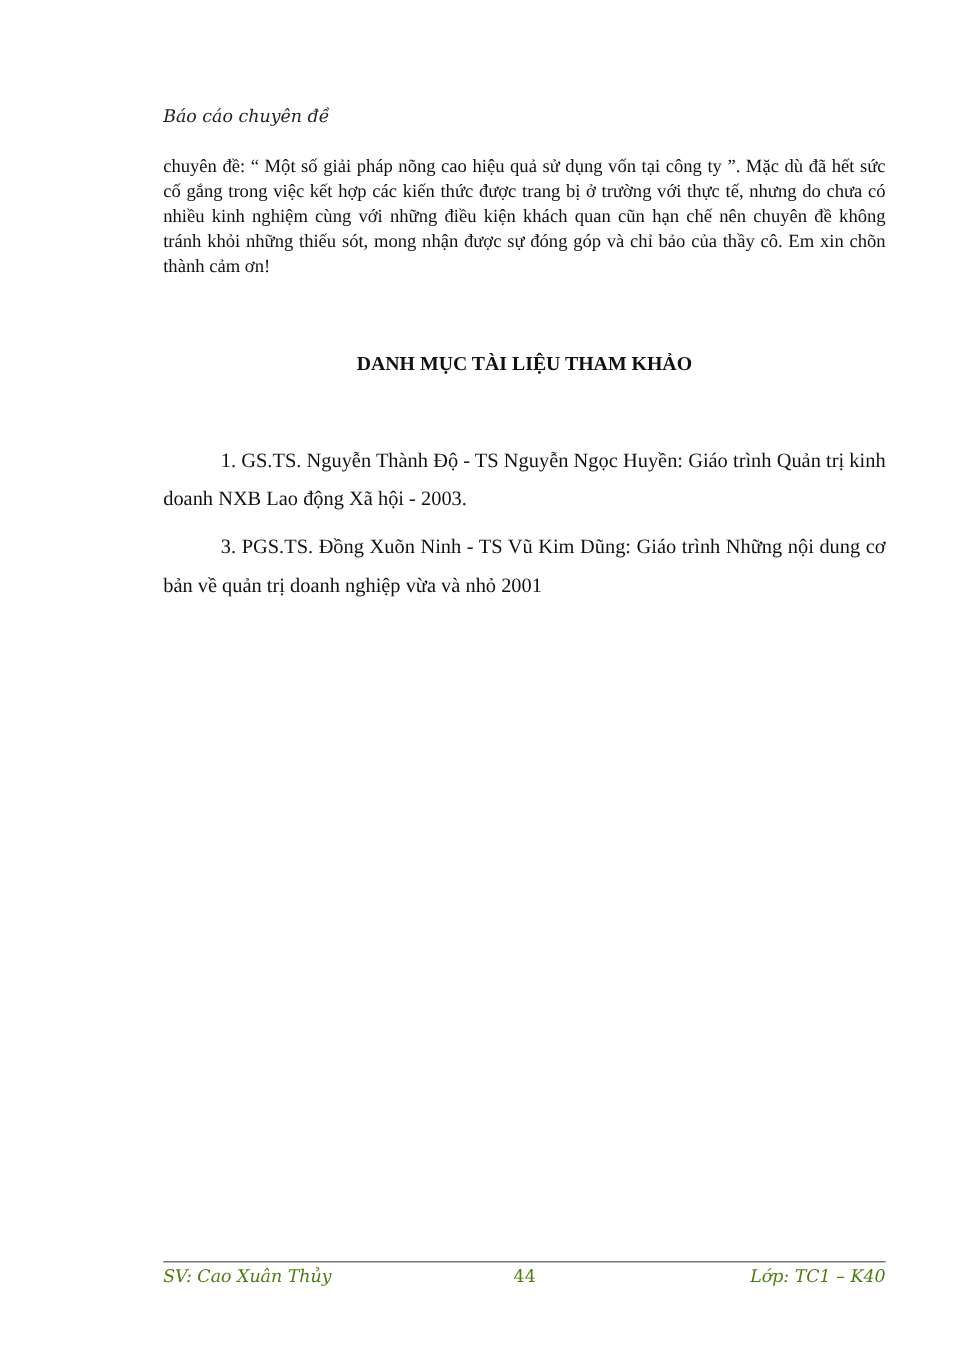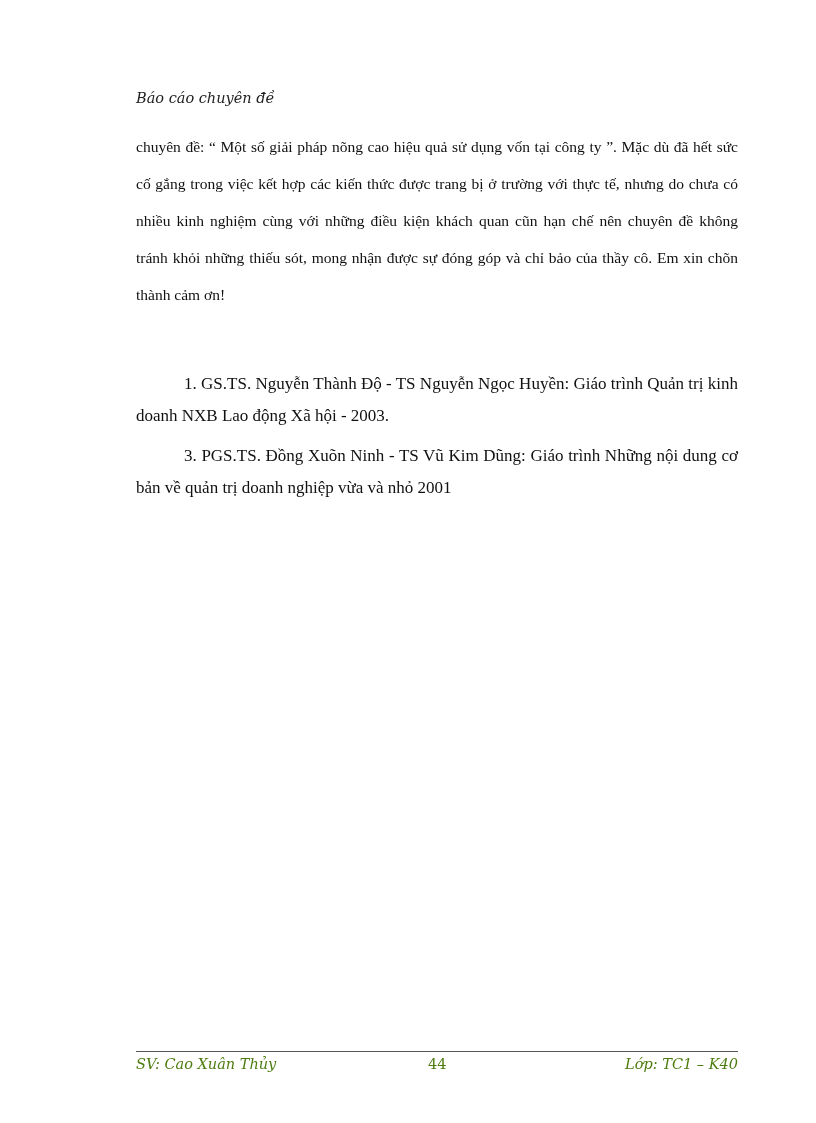--- a/index.html
+++ b/index.html
@@ -2,38 +2,39 @@
 <html><head>
 <meta charset="utf-8">
 <style>
   html, body { margin:0; padding:0; background:#ffffff; }
   body { width:816px; height:1123px; position:relative; overflow:hidden; color:#111; }
   .page { position:absolute; left:0; top:0; width:816px; height:1123px; }
   .hdr { position:absolute; top:66px; font-family:"DejaVu Serif", serif; font-style:italic; font-size:14.5px; color:#222;margin-top:24px; }
   .hdr-left { left:136px; }
   .hdr-right { right:80px; }
   .body { position:absolute; left:136px; width:602px; font-family:"Liberation Serif", serif; }
-  .para { top:128px; font-size:15.5px; line-height:37px; text-align:justify; text-align-last:left; }
+  .para { top:128px; font-size:15.5px; line-height:21px; text-align:justify; text-align-last:left; }
   .heading { position:absolute; top:293px; left:136px; width:602px; text-align:center; font-family:"Liberation Serif", serif; font-weight:bold; font-size:16.5px; }
   .refs { top:368px; font-size:17px; }
   .ref { line-height:32px; text-align:justify; text-indent:48px; margin:0 0 8px 0; }
   .footer-line { position:absolute; left:136px; width:602px; top:1051px; border-top:1px solid #555; }
   .ftr { position:absolute; top:1056px; font-family:"DejaVu Serif", serif; font-style:italic; font-size:14.5px; color:#4d7c0f; }
   .ftr-left { left:136px; }
   .ftr-mid { left:428px; font-style:normal; }
   .ftr-right { right:78px; }
 </style>
 </head>
 <body>
 
 <div class="page">
   <div class="hdr hdr-left">Báo cáo chuyên đề</div>
 
   <div class="body para">chuyên đề: “ Một số giải pháp nõng cao hiệu quả sử dụng vốn tại công ty ”. Mặc dù đã hết sức cố gắng trong việc kết hợp các kiến thức được trang bị ở trường với thực tế, nhưng do chưa có nhiều kinh nghiệm cùng với những điều kiện khách quan cũn hạn chế nên chuyên đề không tránh khỏi những thiếu sót, mong nhận được sự đóng góp và chỉ bảo của thầy cô. Em xin chõn thành cảm ơn!</div>
 
+  <div class="heading">DANH MỤC TÀI LIỆU THAM KHẢO</div>
 
   <div class="body refs">
     <p class="ref">1. GS.TS. Nguyễn Thành Độ - TS Nguyễn Ngọc Huyền: Giáo trình Quản trị kinh doanh NXB Lao động Xã hội - 2003.</p>
     <p class="ref">3. PGS.TS. Đồng Xuõn Ninh - TS Vũ Kim Dũng: Giáo trình Những nội dung cơ bản về quản trị doanh nghiệp vừa và nhỏ 2001</p>
   </div>
 
   <div class="footer-line"></div>
   <div class="ftr ftr-left">SV: Cao Xuân Thủy</div>
   <div class="ftr ftr-mid">44</div>
   <div class="ftr ftr-right">Lớp: TC1 – K40</div>

